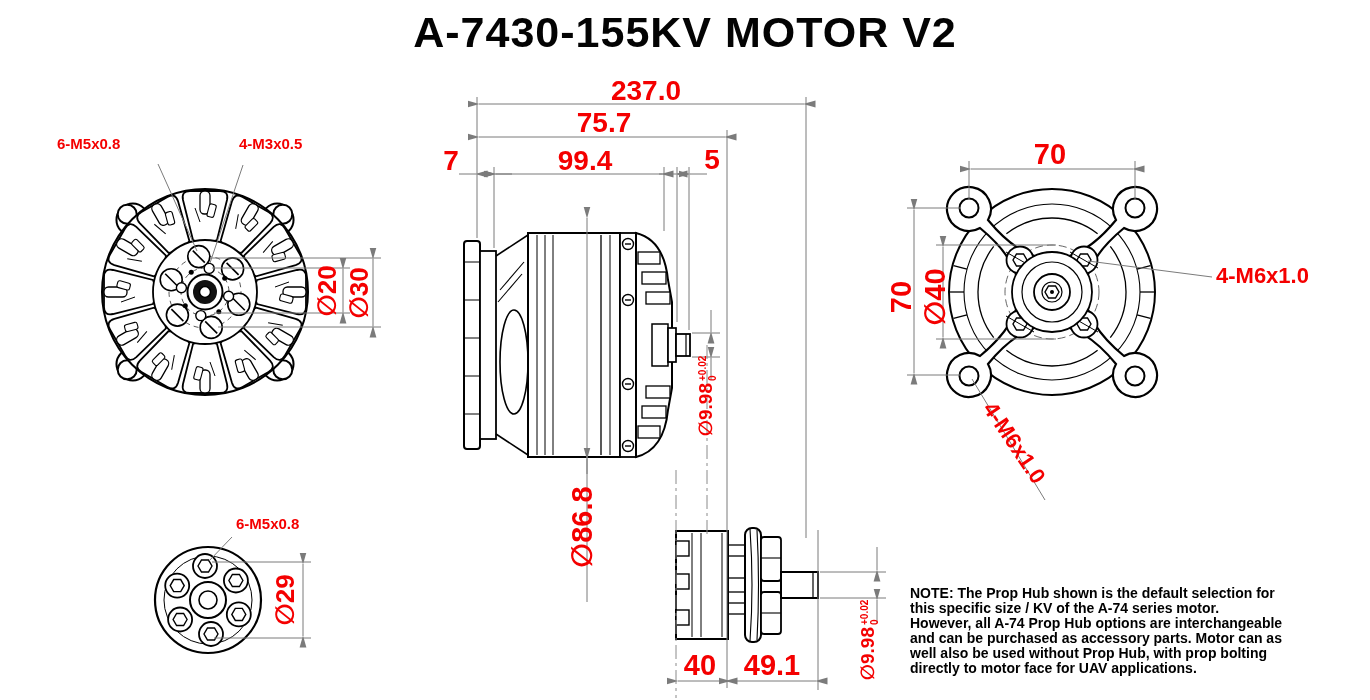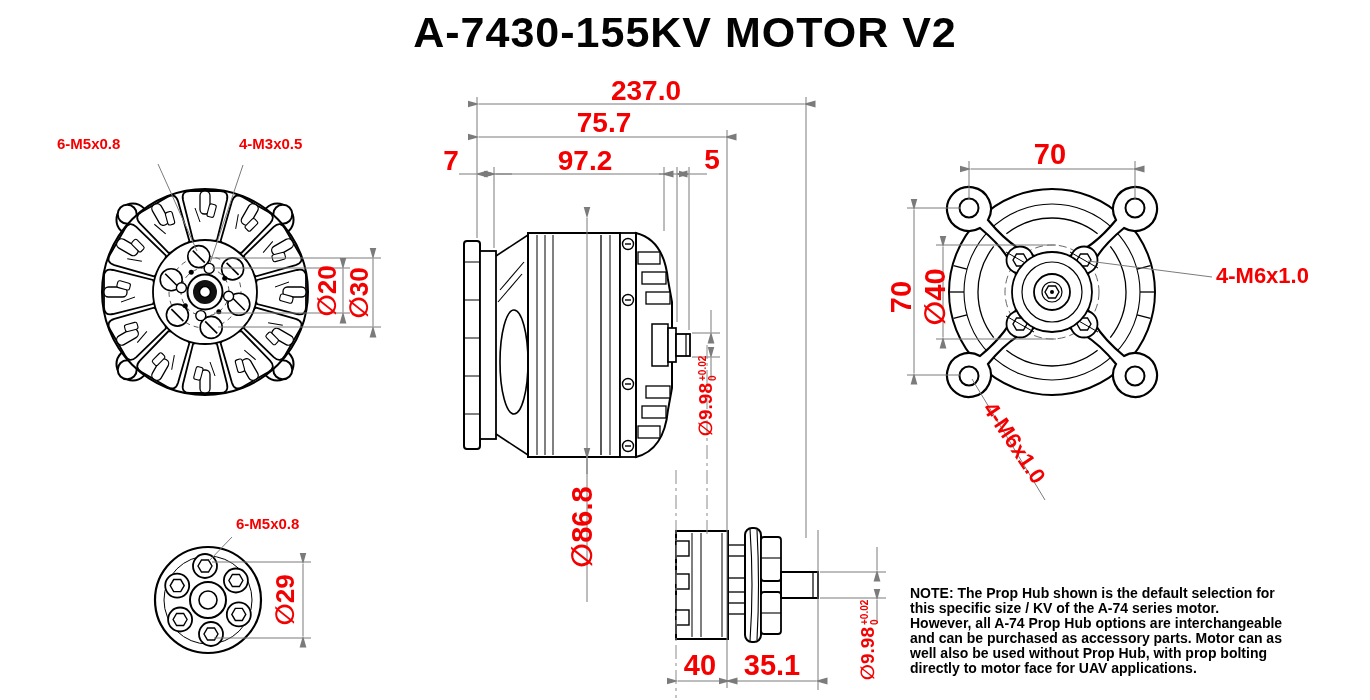--- a/index.html
+++ b/index.html
@@ -307,41 +307,41 @@
 <div id="title">A-7430-155KV MOTOR V2</div>
 
 <div class="lbl f19" style="left:57px;top:136px;">6-M5x0.8</div>
 <div class="lbl f19" style="left:239px;top:136px;">4-M3x0.5</div>
 <div class="lbl f26 rot" style="left:327px;top:291px;">∅20</div>
 <div class="lbl f26 rot" style="left:359px;top:293px;">∅30</div>
 
 <div class="lbl f28 ctr" style="left:646px;top:91px;">237.0</div>
 <div class="lbl f28 ctr" style="left:604px;top:123px;">75.7</div>
 <div class="lbl f28 ctr" style="left:451px;top:161px;">7</div>
-<div class="lbl f28 ctr" style="left:585px;top:161px;">97.2</div>
+<div class="lbl f28 ctr" style="left:585px;top:161px;">99.4</div>
 <div class="lbl f28 ctr" style="left:712px;top:160px;">5</div>
 <div class="lbl f29 rot" style="left:582px;top:527px;">∅86.8</div>
 <div class="lbl rot" style="left:710px;top:396px;font-size:19px;">
   <span>∅9.98</span><span class="tol">
         <span>+0.02</span>
         <span>0</span>
       </span>
 </div>
 
 <div class="lbl f29 ctr" style="left:1050px;top:154px;">70</div>
 <div class="lbl f29 rot" style="left:901px;top:297px;">70</div>
 <div class="lbl f29 rot" style="left:935px;top:297px;">∅40</div>
 <div class="lbl f22" style="left:1216px;top:265px;">4-M6x1.0</div>
 <div class="lbl f22 diag" style="left:1014px;top:443px;">4-M6x1.0</div>
 
 <div class="lbl f19" style="left:236px;top:516px;">6-M5x0.8</div>
 <div class="lbl f26 rot" style="left:285px;top:600px;">∅29</div>
 
 <div class="lbl f29 ctr" style="left:700px;top:665px;">40</div>
-<div class="lbl f29 ctr" style="left:772px;top:665px;">35.1</div>
+<div class="lbl f29 ctr" style="left:772px;top:665px;">49.1</div>
 <div class="lbl rot" style="left:872px;top:640px;font-size:19px;">
   <span>∅9.98</span><span class="tol">
         <span>+0.02</span>
         <span>0</span>
       </span>
 </div>
 
 <div id="note">NOTE: The Prop Hub shown is the default selection for
 this specific size / KV of the A-74 series motor.
 However, all A-74 Prop Hub options are interchangeable

